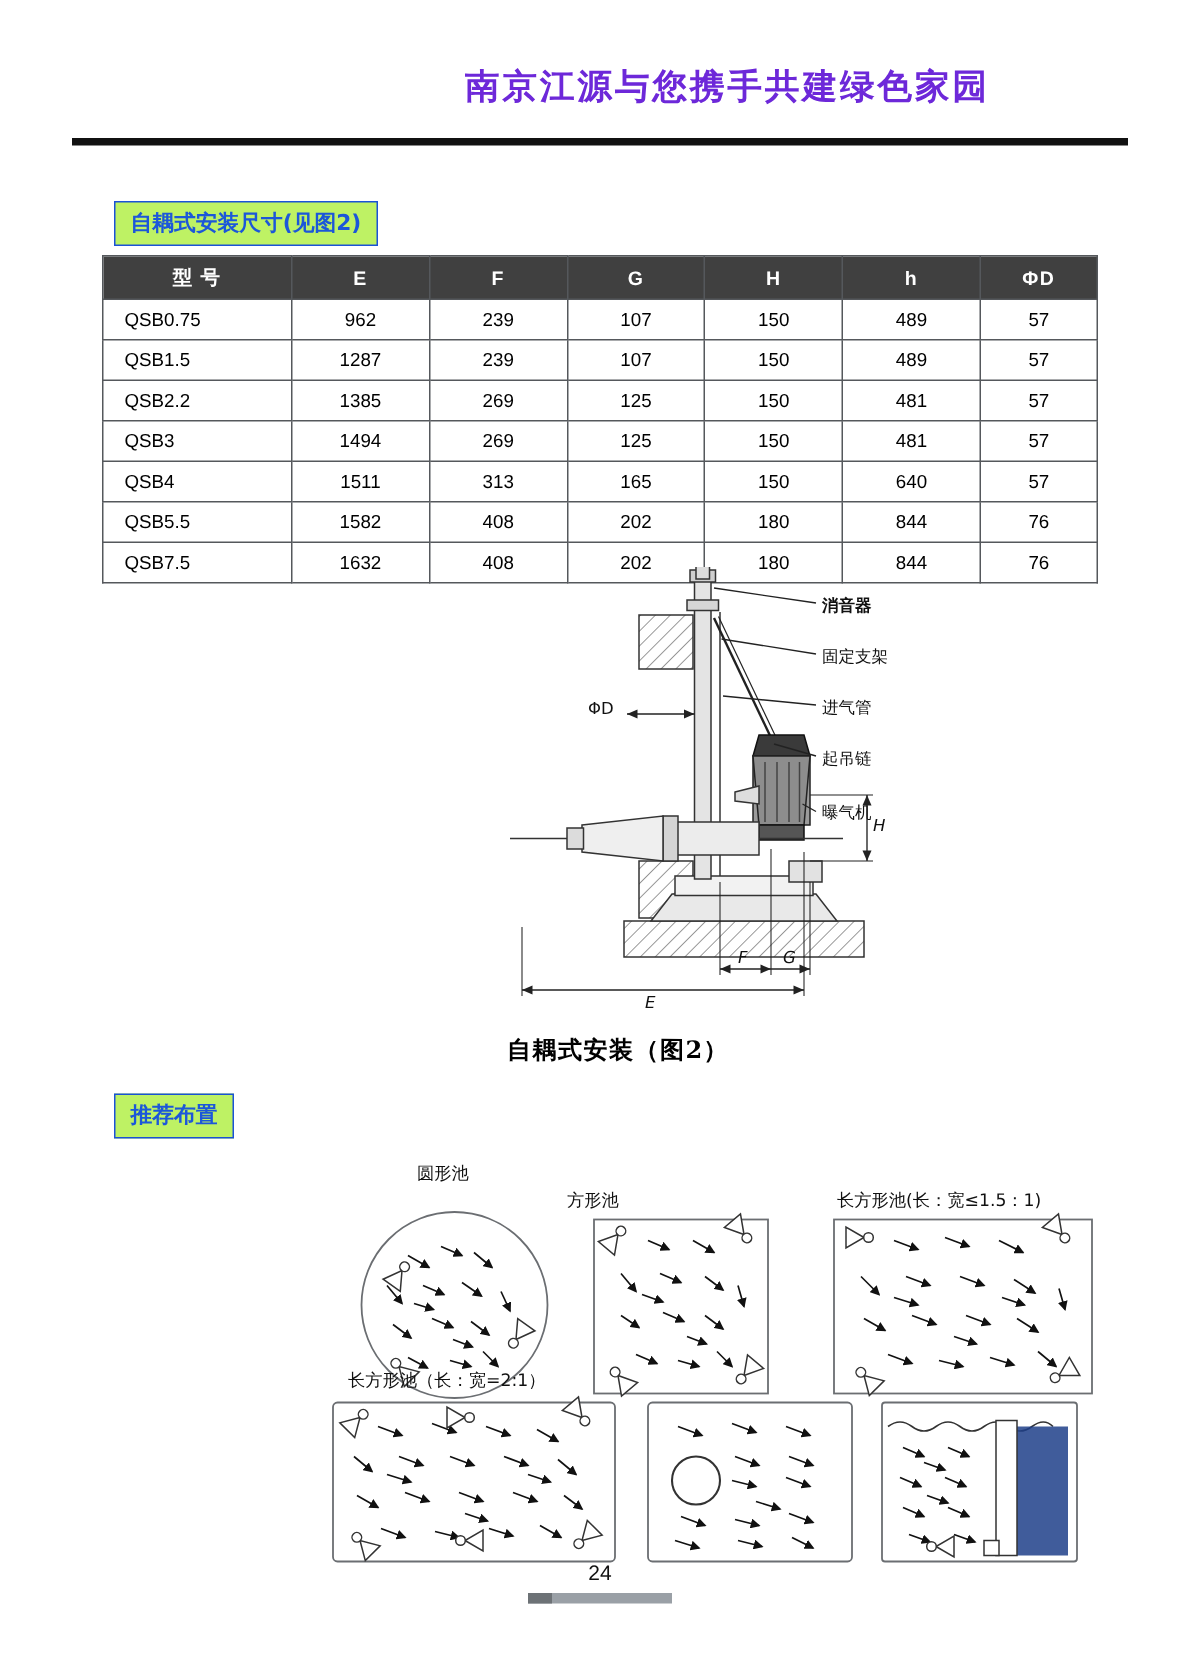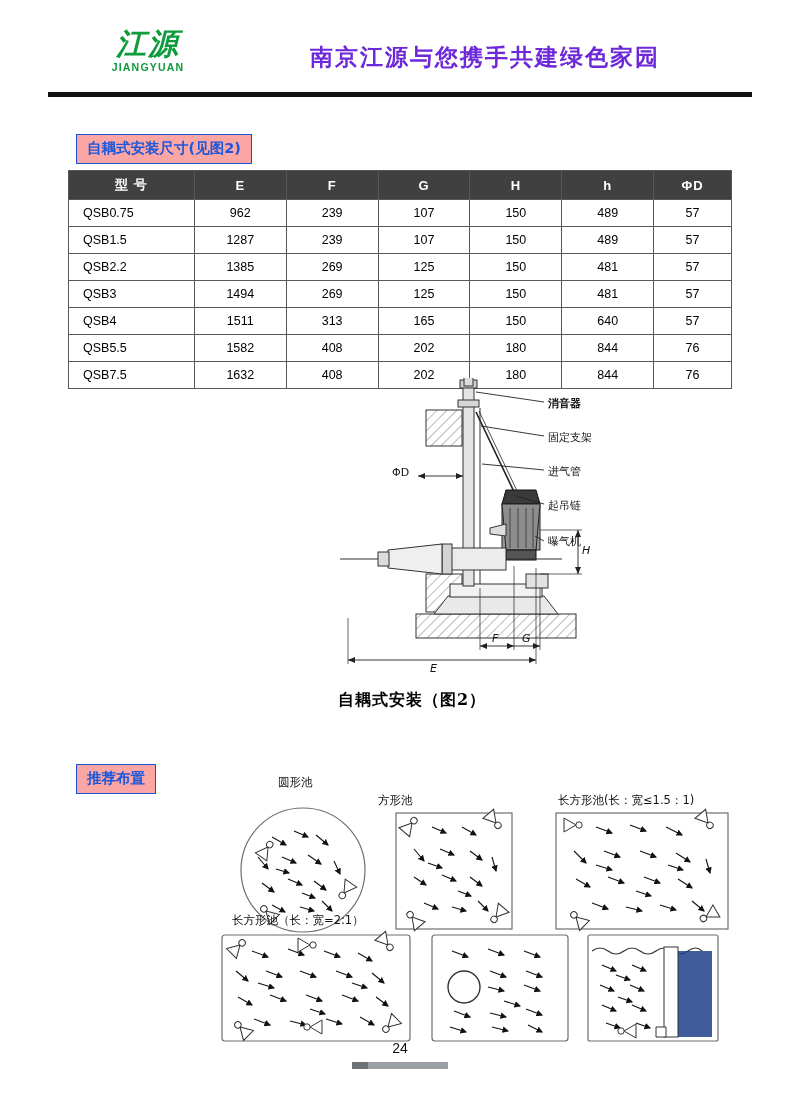--- a/index.html
+++ b/index.html
@@ -69,25 +69,25 @@
 
   
   .section-title {
     position: absolute;
     border: 1.5px solid #1a52d6;
     color: #1c57d9;
     font-family: "DejaVu Sans", sans-serif;
     font-size: 14.5px;
     font-weight: bold;
     padding: 4px 10px 5px 10px;
-    background: #fca5a5;
+    background: #bef264;
     white-space: nowrap;
   }
   #sec-auto { left: 76px; top: 134px; }
-  #sec-layout { left: 76px; top: 729px; margin-top: 35px; }
+  #sec-layout { left: 76px; top: 729px; }
 
   
   .dim-table {
     position: absolute;
     left: 68px;
     top: 170px;
     width: 664px;
     border-collapse: collapse;
     font-size: 12.5px;
   }
@@ -186,24 +186,20 @@
     position: absolute;
     left: 0; top: 0;
     width: 16px; height: 7px;
     background: #6d7276;
   }
 </style>
 </head>
 <body>
 
 <div class="page-header">
-  <div class="logo-block">
-    <div class="logo-cn">江源</div>
-    <div class="logo-en">JIANGYUAN</div>
-  </div>
   <div class="header-slogan">南京江源与您携手共建绿色家园</div>
   <div class="header-rule"></div>
 </div>
 
 <div class="section-title" id="sec-auto">自耦式安装尺寸(见图2)</div>
 
 <table class="dim-table">
   <colgroup>
     <col class="c-model">
       <col class="c-e">

